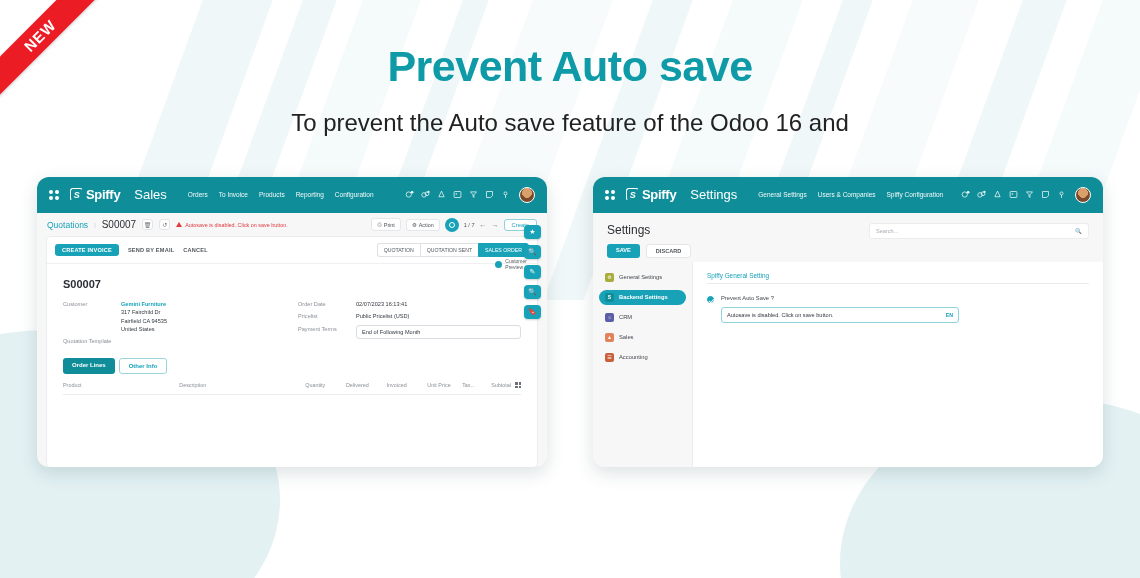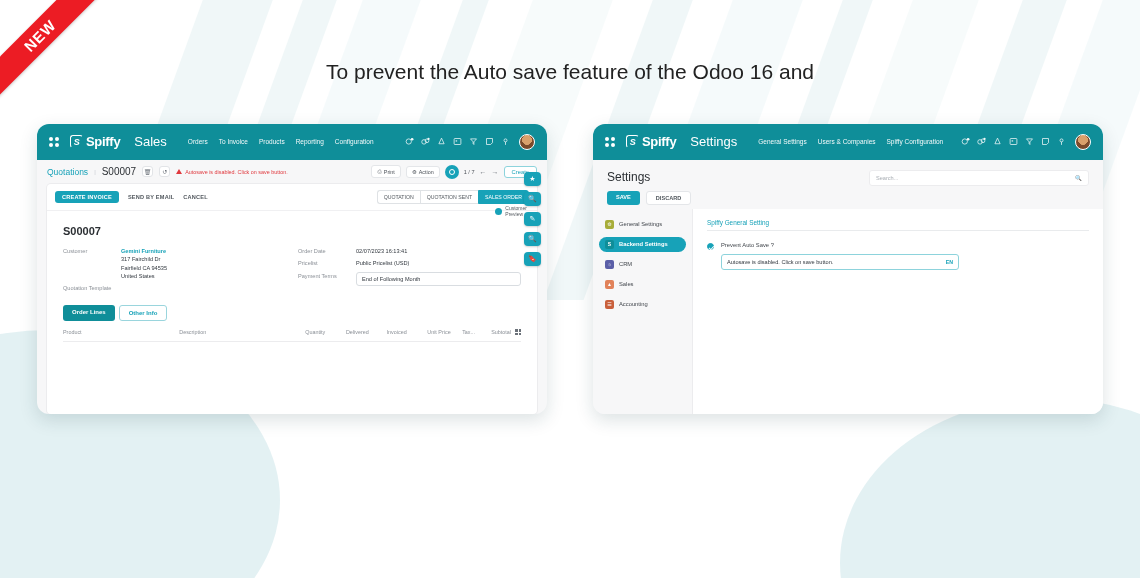--- a/index.html
+++ b/index.html
@@ -43,21 +43,21 @@
     left:-45px; top:22px;
     box-shadow:0 1px 3px rgba(0,0,0,.2);
   }
 
   
   .headline-wrap { position:relative; z-index:5; text-align:center; padding-top:42px; }
   .headline {
     color:#0e9aa7; font-size:43px; font-weight:bold; letter-spacing:-.5px;
   }
   .subline {
-    margin-top:16px; color:#222; font-size:21px; line-height:1.33;
+    margin-top:16px; color:#222; font-size:24px; line-height:1.33;
   }
 
   
   .shots { position:relative; z-index:6; margin-top:38px; display:flex; justify-content:center; gap:46px; }
   .card {
     width:510px; height:290px;
     background:#f7f7f8; border-radius:12px;
     box-shadow:0 6px 18px rgba(20,60,70,.15);
     overflow:hidden; position:relative;
     font-size:6px; color:#32383f;
@@ -234,20 +234,21 @@
   <div class="stripe" style="left:1070px;width:70px;opacity:.35;"></div>
   <div class="blob-left"></div>
   <div class="blob-right"></div>
 </div>
 
 <div class="ribbon">
   <div class="ribbon-inner">NEW</div>
 </div>
 
 <div class="headline-wrap">
+  <div class="headline">Prevent Auto save</div>
   <div class="subline">
     <div>To prevent the Auto save feature of the Odoo 16 and</div>
   </div>
 </div>
 
 <div class="shots">
 
   <div class="card">
 
     <div class="obar">

